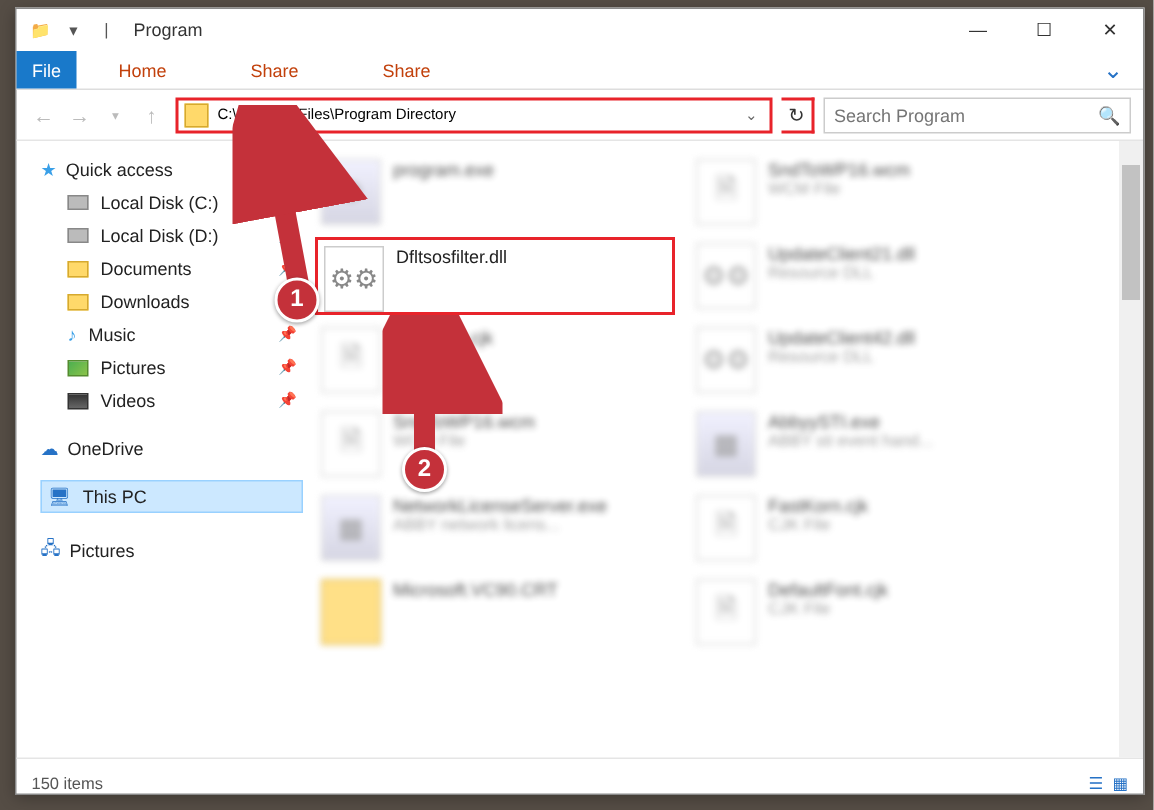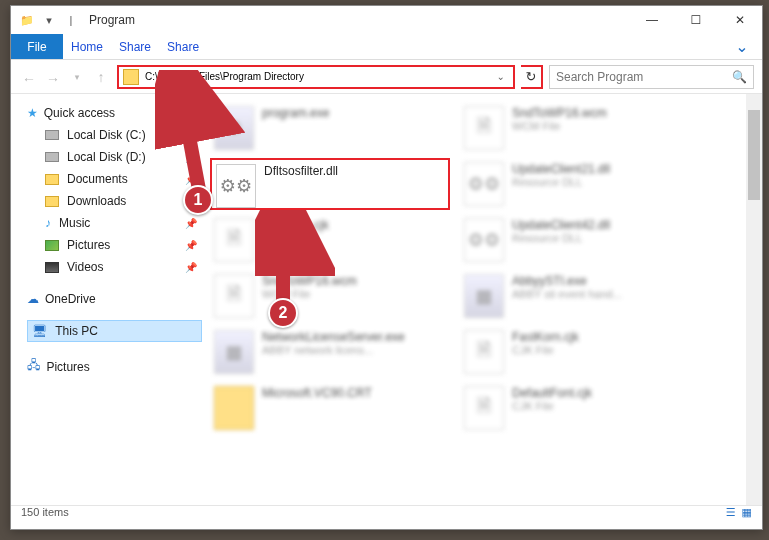--- a/index.html
+++ b/index.html
@@ -5,22 +5,22 @@
 * { box-sizing: border-box; margin: 0; padding: 0; font-family: "Segoe UI", Tahoma, sans-serif; }
 body { background: #554d45; width: 769px; height: 540px; overflow: hidden; position: relative; }
 .window { position: absolute; left: 10px; top: 5px; width: 753px; height: 525px; background: #fff; border: 1px solid #8a8a8a; box-shadow: 0 2px 10px rgba(0,0,0,0.3); display: flex; flex-direction: column; }
 .titlebar { height: 28px; display: flex; align-items: center; padding-left: 6px; }
 .titlebar-icons { display: flex; align-items: center; gap: 2px; }
 .titlebar-icons span { width: 20px; height: 20px; display: inline-flex; align-items: center; justify-content: center; font-size: 11px; color: #555; }
 .titlebar-title { margin-left: 8px; font-size: 12px; color: #333; }
 .win-controls { margin-left: auto; display: flex; }
 .win-controls div { width: 44px; height: 28px; display: flex; align-items: center; justify-content: center; font-size: 12px; color: #333; }
 .ribbon { height: 26px; display: flex; align-items: stretch; border-bottom: 1px solid #ddd; }
-.file-tab { background: #1979ca; color: #fff; width: 52px; display: flex; align-items: center; justify-content: center; font-size: 12px; }
-.ribbon-tab { padding: 0 8px; display: flex; align-items: center; font-size: 12px; color: #1d4ed8; }
+.file-tab { background: #1979ca; color: #fff; width: 40px; display: flex; align-items: center; justify-content: center; font-size: 12px; }
+.ribbon-tab { padding: 0 28px; display: flex; align-items: center; font-size: 12px; color: #c2410c; }
 .ribbon-help { margin-left: auto; width: 40px; display: flex; align-items: center; justify-content: center; }
 .navbar { height: 34px; display: flex; align-items: center; padding: 0 8px; gap: 6px; border-bottom: 1px solid #e5e5e5; }
 .nav-arrows { display: flex; gap: 4px; align-items: center; }
 .nav-arrows span { width: 20px; height: 20px; display: inline-flex; align-items: center; justify-content: center; color: #bbb; font-size: 14px; }
 .addressbar { flex: 1; height: 24px; border: 2px solid #e8232a; display: flex; align-items: center; padding: 0 4px; gap: 6px; }
 .addressbar .folder-ic { width: 16px; height: 16px; background: #ffd96a; border: 1px solid #d6a92f; }
 .addressbar input { flex: 1; border: none; outline: none; font-size: 10px; background: transparent; }
 .addressbar .chev { color: #666; font-size: 10px; margin-right: 4px; }
 .refresh { width: 22px; height: 24px; border: 2px solid #e8232a; border-left: none; display: flex; align-items: center; justify-content: center; font-size: 13px; color: #333; }
 .searchbox { width: 205px; height: 24px; border: 1px solid #ccc; display: flex; align-items: center; padding: 0 6px; }
@@ -49,21 +49,21 @@
 .file-item.blurred { filter: blur(2px); opacity: 0.8; }
 .file-icon { width: 40px; height: 44px; background: #fff; border: 1px solid #ccc; display: flex; align-items: center; justify-content: center; font-size: 18px; color: #888; flex-shrink: 0; }
 .file-icon.exe { background: linear-gradient(#eef,#ccd); }
 .file-icon.dll { color: #888; }
 .file-icon.folder-big { background: #ffd96a; border-color: #d6a92f; }
 .file-meta { display: flex; flex-direction: column; font-size: 12px; overflow: hidden; }
 .file-name { color: #222; white-space: nowrap; overflow: hidden; text-overflow: ellipsis; }
 .file-sub { color: #888; font-size: 11px; }
 .scrollbar { position: absolute; right: 0; top: 0; width: 16px; height: 100%; background: #f0f0f0; }
 .scrollbar-thumb { position: absolute; right: 2px; top: 16px; width: 12px; height: 90px; background: #c2c2c2; }
-.statusbar { height: 24px; border-top: 1px solid #e5e5e5; display: flex; align-items: flex-start; padding: 0 10px; font-size: 11px; color: #555; }
+.statusbar { height: 24px; border-top: 1px solid #e5e5e5; display: flex; align-items: flex-end; padding: 0 10px; font-size: 11px; color: #555; }
 .statusbar .view-icons { margin-left: auto; display: flex; gap: 6px; color: #2672c6; }
 
 .annotation-arrow { position: absolute; pointer-events: none; }
 .badge { position: absolute; width: 30px; height: 30px; border-radius: 50%; background: #c4313a; border: 2px solid #fff; color: #fff; display: flex; align-items: center; justify-content: center; font-size: 16px; font-weight: bold; box-shadow: 0 1px 3px rgba(0,0,0,0.4); pointer-events: none; }
 </style>
 </head>
 <body>
 
 <div class="window">
   <div class="titlebar">

